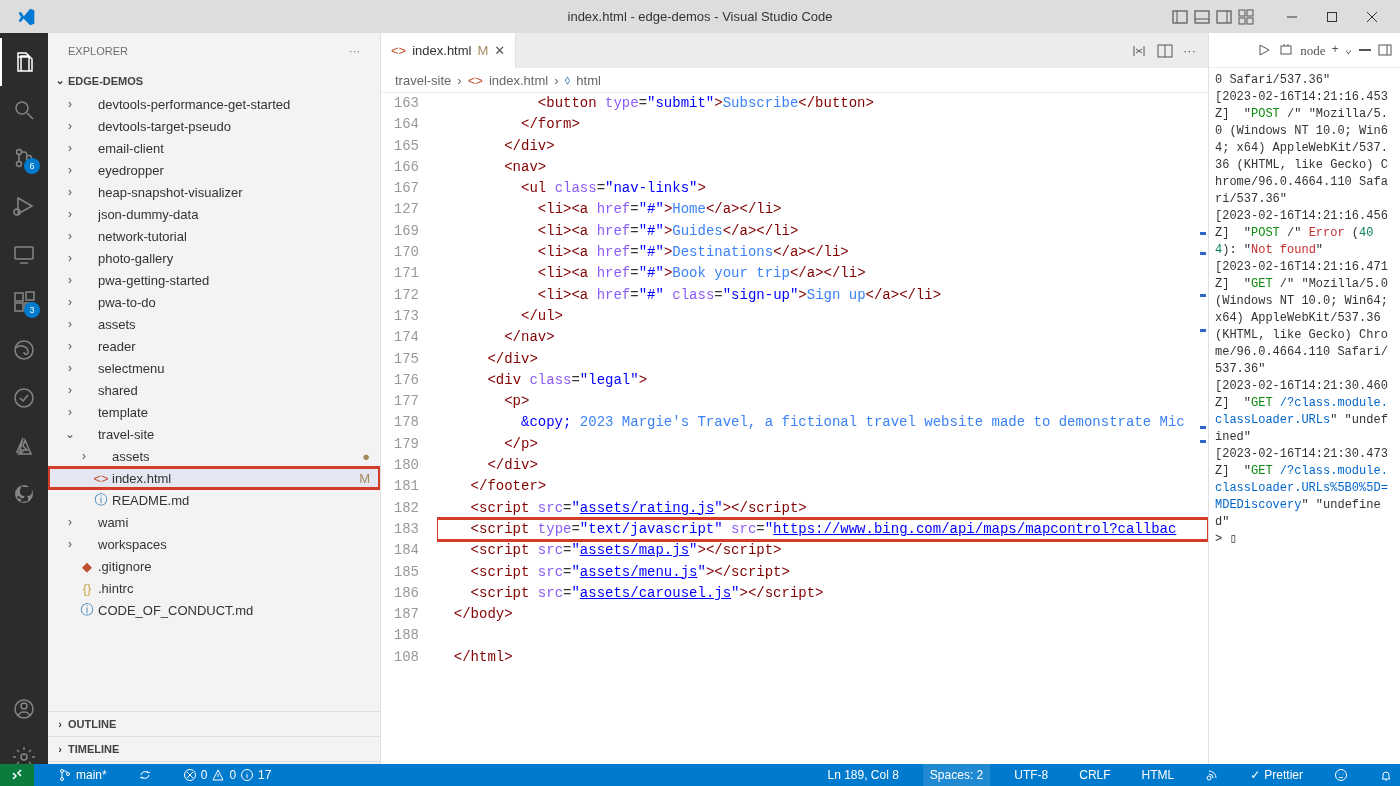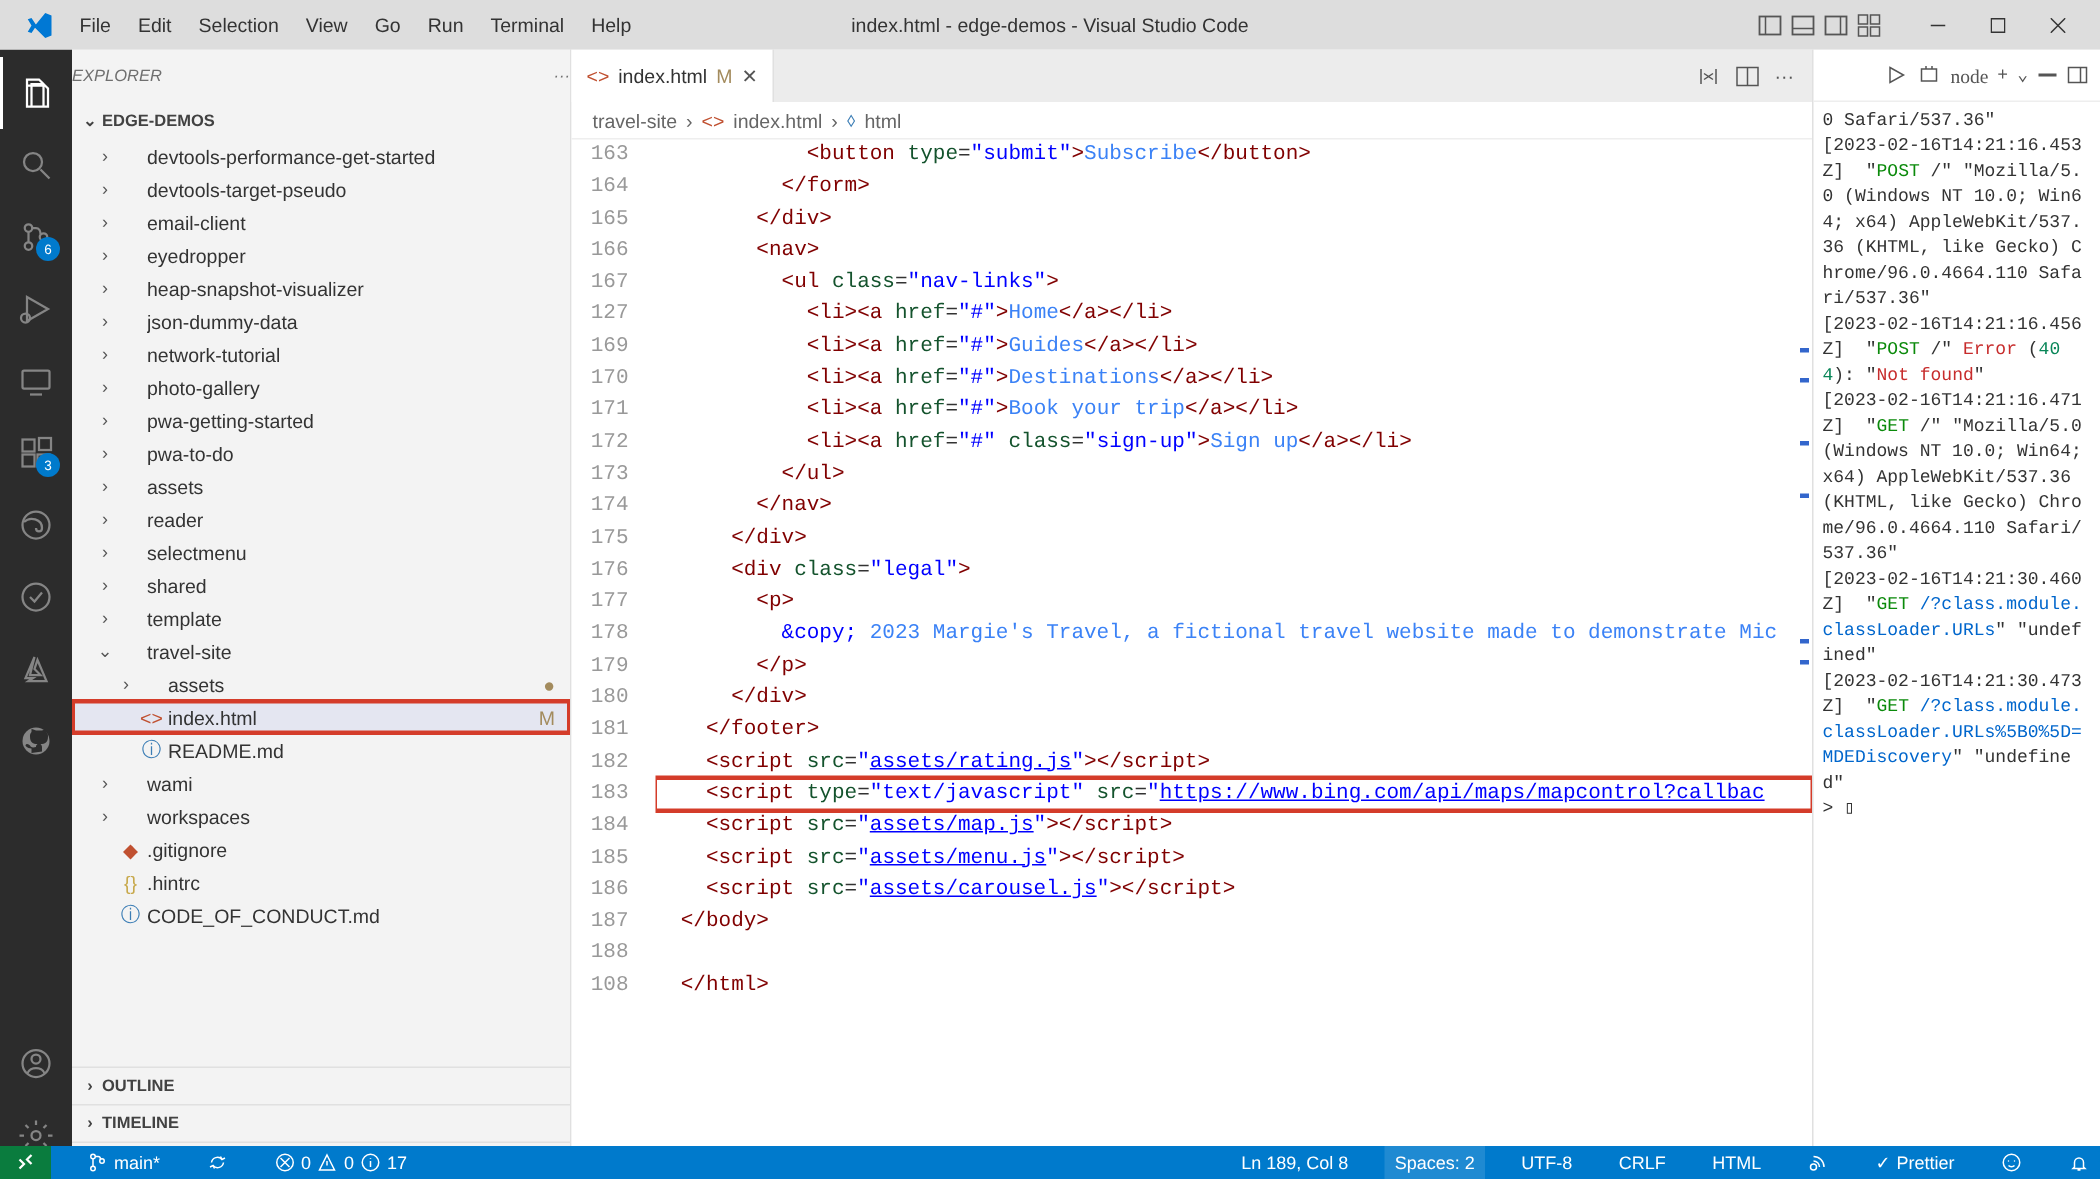--- a/index.html
+++ b/index.html
@@ -85,26 +85,25 @@
   width: 333px;
   background: #f3f3f3;
   display: flex;
   flex-direction: column;
   border-right: 1px solid #e0e0e0;
 }
 .sidebar-header {
   height: 35px;
   display: flex;
   align-items: center;
-  padding: 0 0;
+  padding: 0 20px;
   font-size: 11px;
   color: #6f6f6f;
   text-transform: uppercase;
   justify-content: space-between;
-  font-style: italic;
 }
 .section-header {
   height: 25px;
   display: flex;
   align-items: center;
   padding: 0 4px;
   font-size: 11px;
   font-weight: 700;
   color: #424242;
   text-transform: uppercase;
@@ -194,21 +193,21 @@
   width: 56px;
   text-align: right;
   color: #999;
   padding-right: 18px;
   user-select: none;
 }
 .gutter .ln { height: 21.3px; }
 .code-lines { flex: 1; overflow: hidden; white-space: pre; }
 .code-lines .line { height: 21.3px; }
 .tok-tag { color: #800000; }
-.tok-attr { color: #14532d; }
+.tok-attr { color: #8b5cf6; }
 .tok-str { color: #0000ff; }
 .tok-link { color: #0000ff; text-decoration: underline; }
 .tok-ent { color: #0000ff; }
 .tok-txt { color: #3b82f6; }
 .line.boxed { outline: 3px solid #d43c2a; outline-offset: -1px; padding-right: 6px; }
 
 .aux-panel {
   width: 192px;
   background: #fff;
   border-left: 1px solid #e0e0e0;
@@ -264,21 +263,20 @@
 </style>
 </head>
 <body>
 
 <div class="titlebar">
   <div class="logo">
     <svg viewBox="0 0 24 24" width="20" height="20">
         <path fill="#0078d4" d="M17 2l5 2v16l-5 2-9-9 9-11zM3 7l3-1 4 6-4 6-3-1 3-5-3-5z"></path>
       </svg>
   </div>
-  <div id="menus"><span class="menu-item">File</span><span class="menu-item">Edit</span><span class="menu-item">Selection</span><span class="menu-item">View</span><span class="menu-item">Go</span><span class="menu-item">Run</span><span class="menu-item">Terminal</span><span class="menu-item">Help</span></div>
   <div class="title-center">index.html - edge-demos - Visual Studio Code</div>
   <div class="right-controls">
     <span>
         <svg width="16" height="16" viewBox="0 0 16 16">
           <rect x="1" y="2" width="14" height="12" fill="none" stroke="#555" stroke-width="1.2"></rect>
           <line x1="5" y1="2" x2="5" y2="14" stroke="#555"></line>
         </svg>
       </span>
     <span>
         <svg width="16" height="16" viewBox="0 0 16 16">

